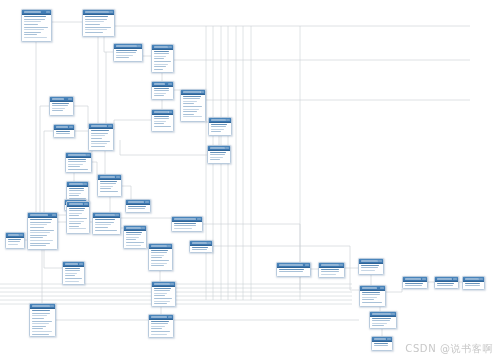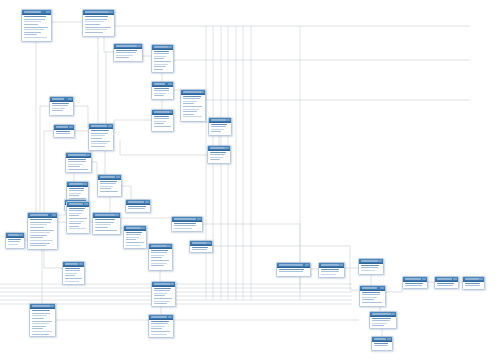--- a/index.html
+++ b/index.html
@@ -623,13 +623,14 @@
           <span class="tt" style="width: 15px;"></span>
           <span class="hd2"></span>
         </div>
         <div class="body">
           <div class="row k" style="width: 16.4px;"></div>
           <div class="row" style="width: 15.8px;"></div>
         </div>
       </div>
     </div>
 
+  <div class="wm">CSDN @说书客啊</div>
 </div>
 
 </body></html>

